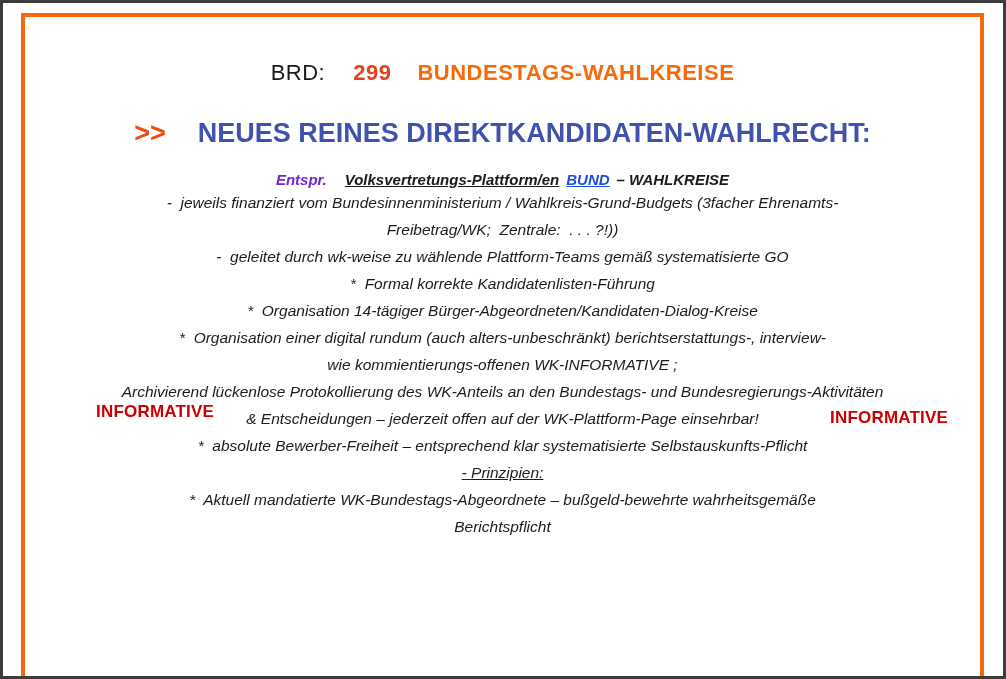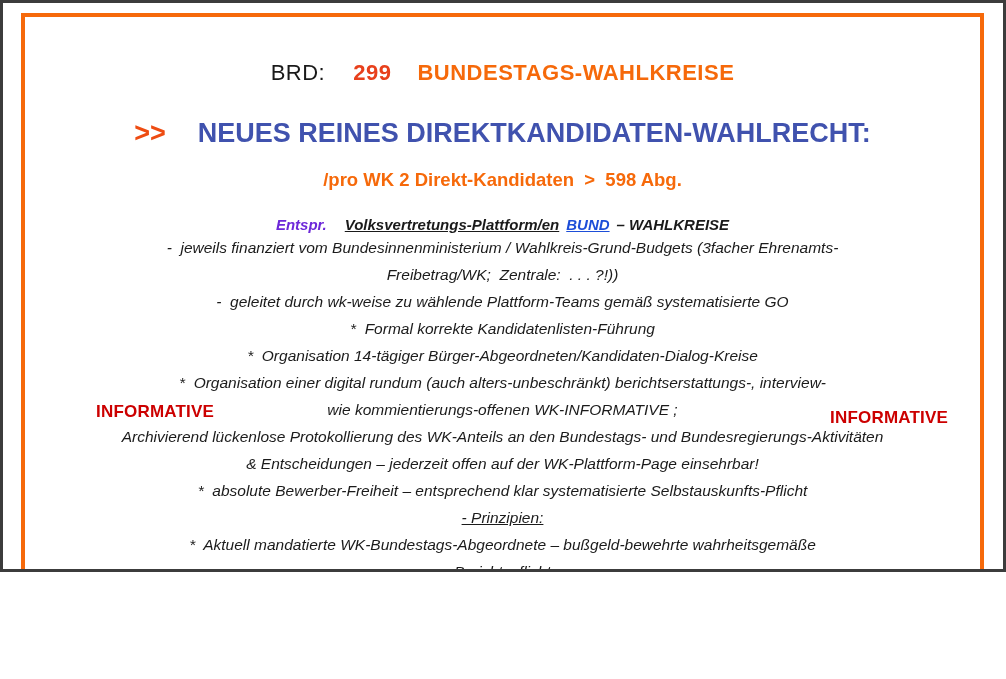--- a/index.html
+++ b/index.html
@@ -4,21 +4,21 @@
 <style>
   * { margin:0; padding:0; box-sizing:border-box; }
   html,body { background:#ffffff; }
   body {
     width:1006px; height:679px;
     font-family:"Liberation Sans", sans-serif;
     overflow:hidden;
   }
   .page {
     position:relative;
-    width:1006px; height:572px;
+    width:1006px; height:679px;
     background:#ffffff;
     border:3px solid #3c3c3c;
     overflow:hidden;
   }
   .orange-frame {
     position:absolute;
     left:18px; top:10px;
     width:963px; height:690px;   
     border:4px solid #f6690a;
     background:transparent;
@@ -84,21 +84,20 @@
   <div class="content">
 
     <div class="h1">
       <span class="brd">BRD:</span><span class="count">299</span><span class="name">BUNDESTAGS-WAHLKREISE</span>
     </div>
 
     <div class="h2">
       <span class="marker">&gt;&gt;</span><span class="text">NEUES REINES DIREKTKANDIDATEN-WAHLRECHT:</span>
     </div>
 
-    <div class="h3">/pro WK 2 Direkt-Kandidaten  &gt;  598 Abg.</div>
 
     <div class="h4">
       <span class="entspr">Entspr.</span><span class="uline">Volksvertretungs-Plattform/en</span><span class="bund">BUND</span><span class="suffix">– WAHLKREISE</span>
     </div>
 
     <div class="paras">
       <p class="para p-w700">-  jeweils finanziert vom Bundesinnenministerium / Wahlkreis-Grund-Budgets (3facher Ehrenamts-Freibetrag/WK;  Zentrale:  . . . ?!))</p>
       <p class="para">-  geleitet durch wk-weise zu wählende Plattform-Teams gemäß systematisierte GO</p>
       <p class="para">*  Formal korrekte Kandidatenlisten-Führung</p>
       <p class="para">*  Organisation 14-tägiger Bürger-Abgeordneten/Kandidaten-Dialog-Kreise</p>

